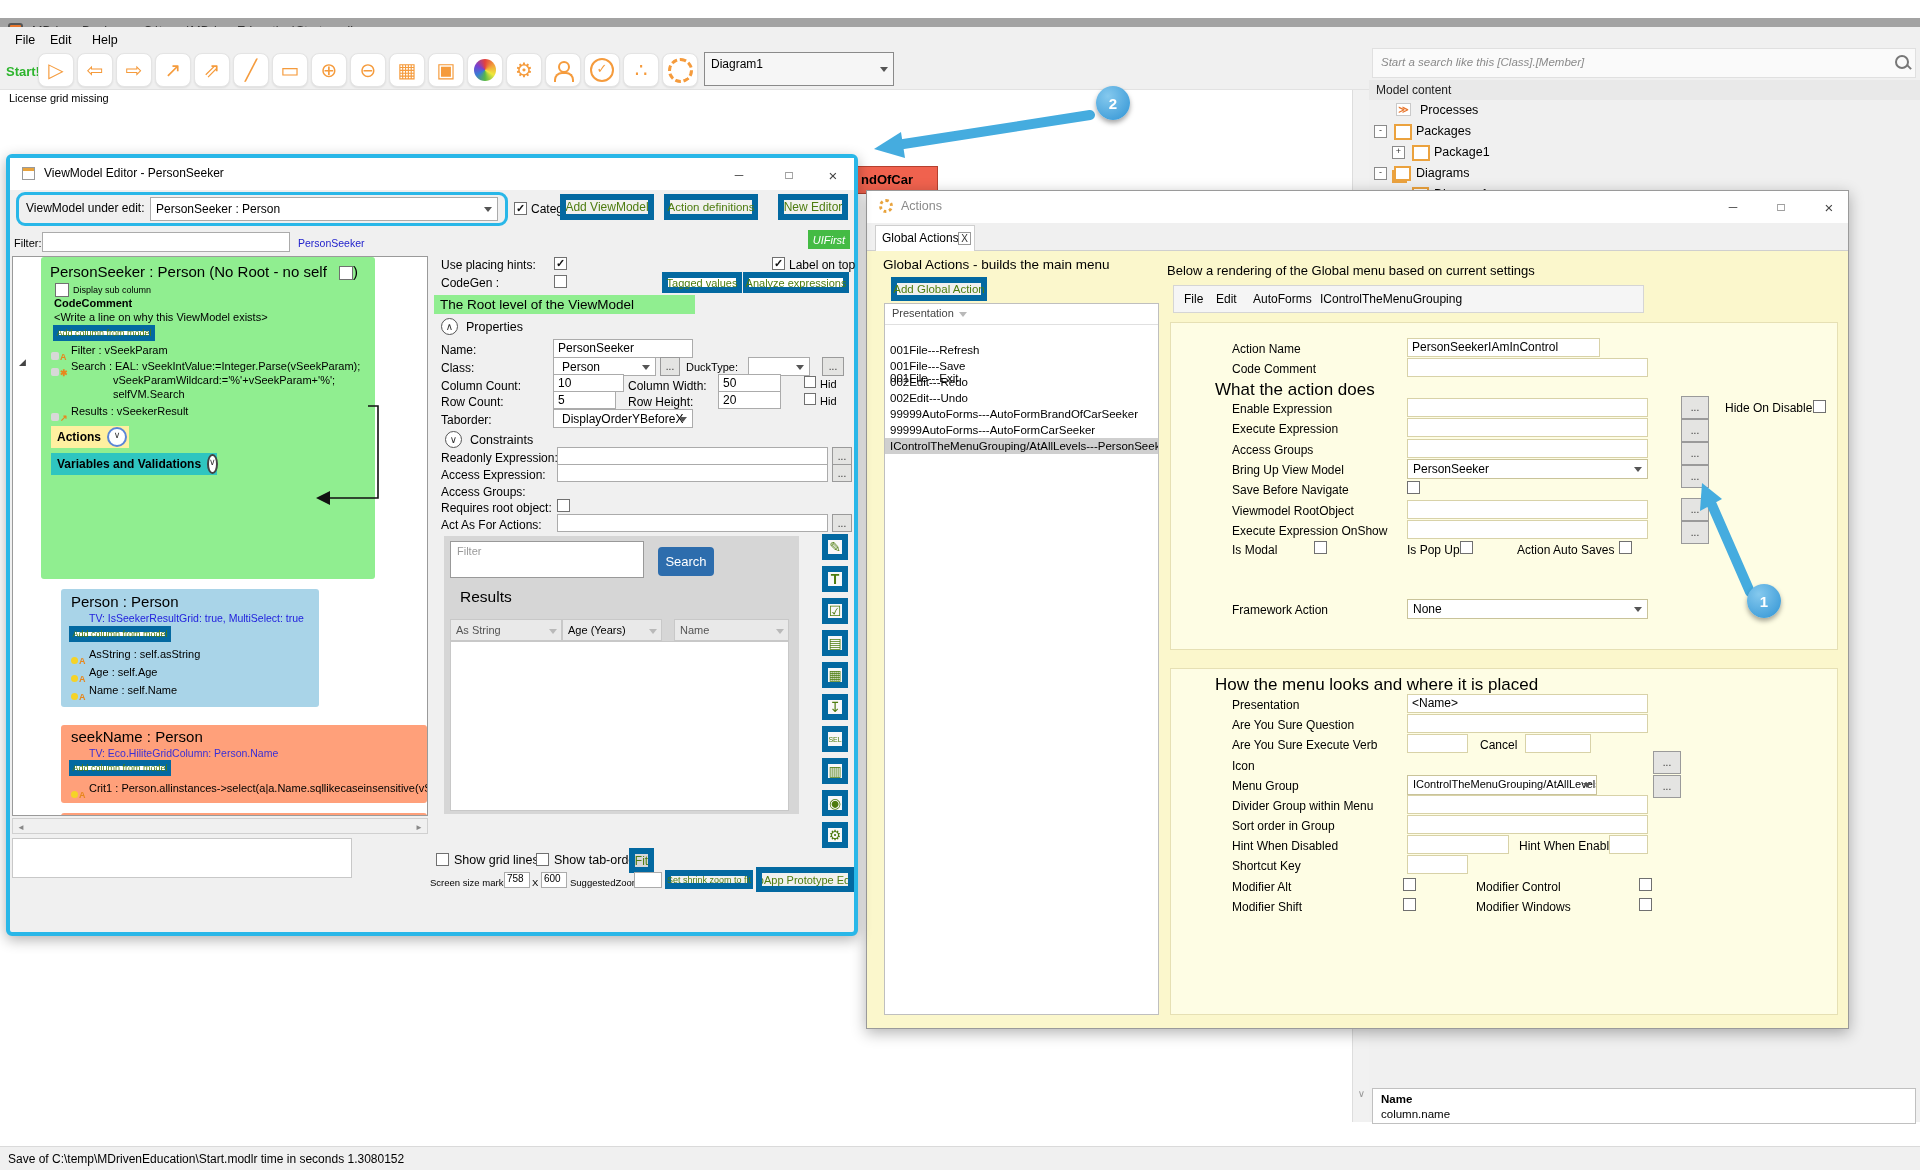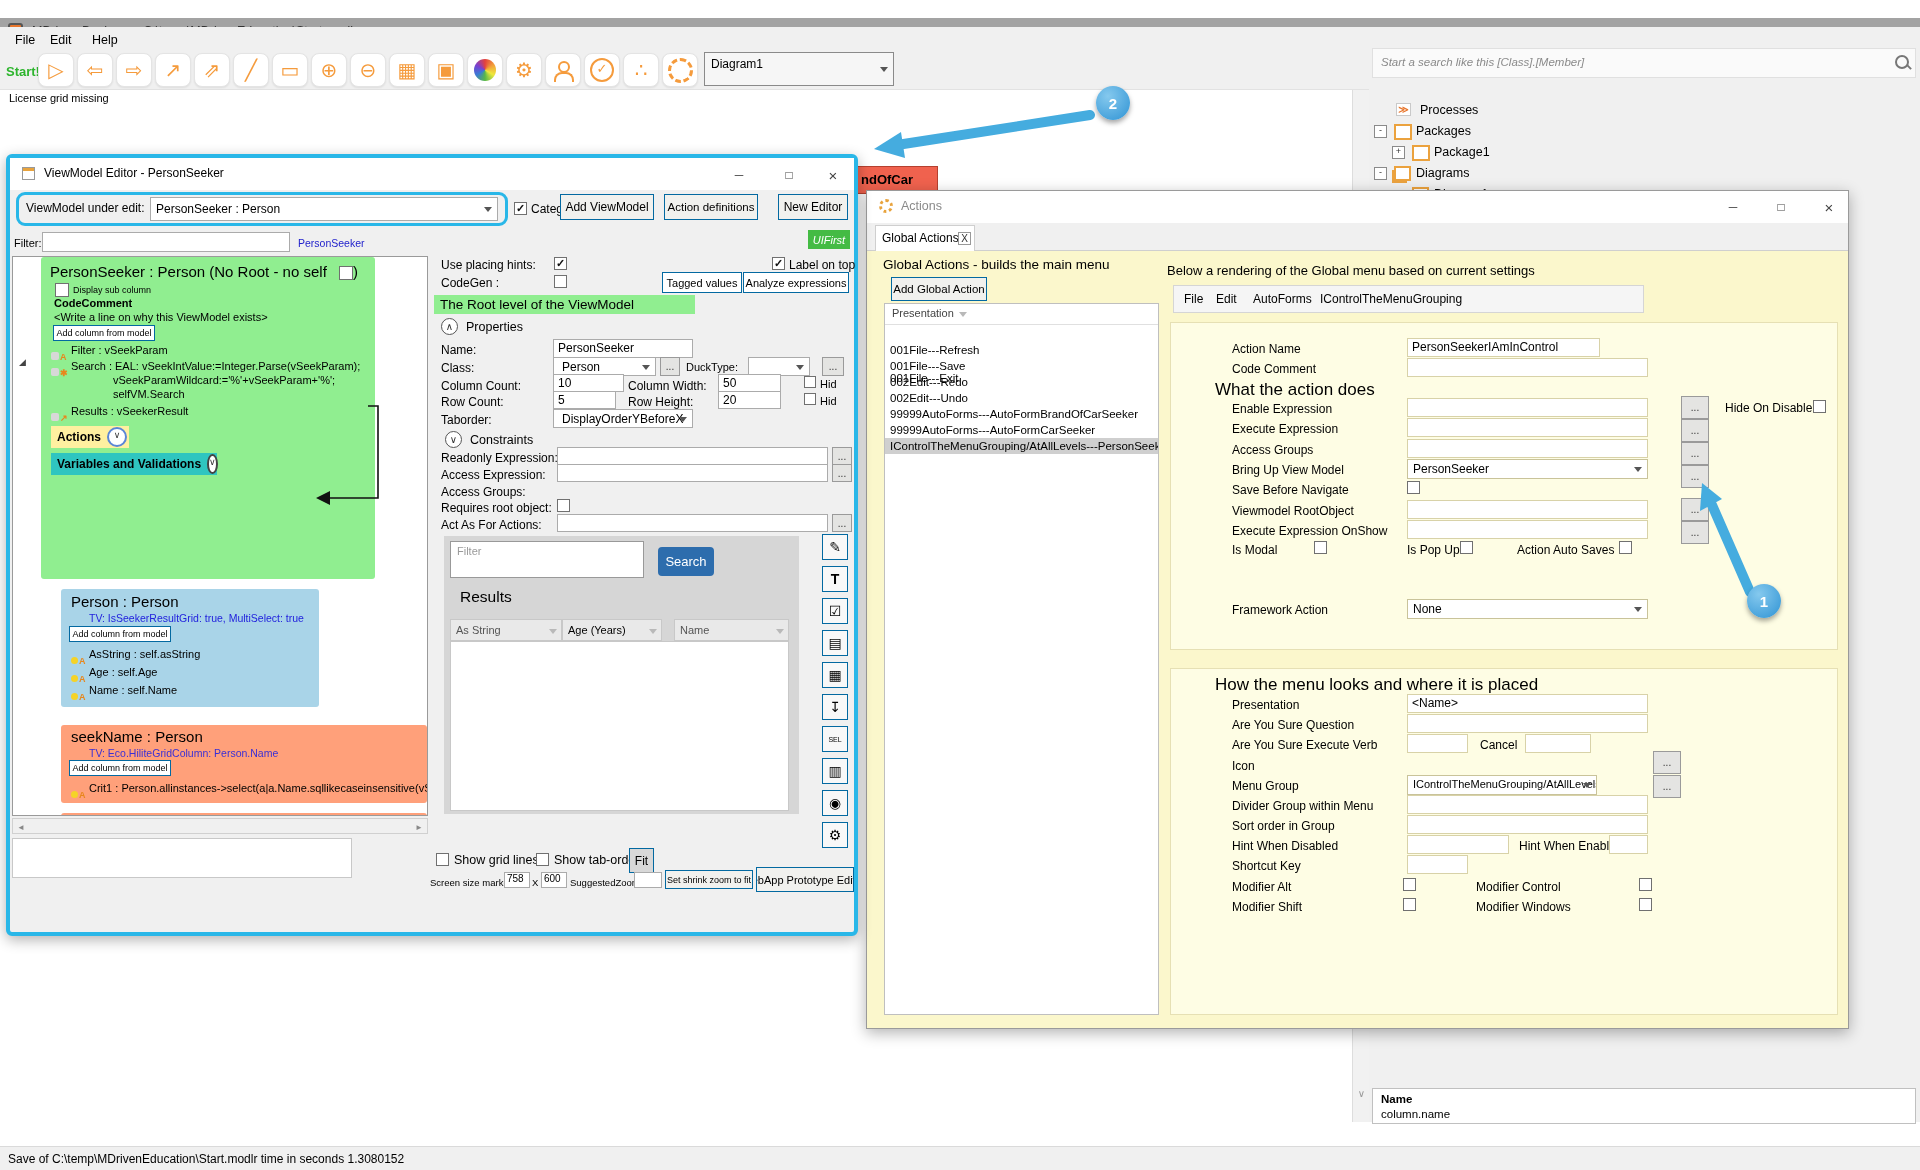--- a/index.html
+++ b/index.html
@@ -1,20 +1,20 @@
 <!DOCTYPE html>
 <html><head>
 <meta charset="utf-8">
 <style>
   html,body{margin:0;padding:0;background:#888;font-family:"Liberation Sans",sans-serif;}
   #root{position:relative;width:1920px;height:1170px;background:#fff;overflow:hidden;font-family:"Liberation Sans",sans-serif;}
   .r{position:absolute;box-sizing:border-box;}
   .txt{white-space:nowrap;color:#000;}
   .inp{background:#fff;border:1px solid #ABABAB;font-size:12px;padding:1px 4px;white-space:nowrap;overflow:hidden;color:#000;}
-  .btn{background:#F1F1EE;border:1px solid #0369a1;display:flex;align-items:center;justify-content:center;font-size:12px;white-space:nowrap;color:#000000;cursor:default;}
+  .btn{background:#F1F1EE;border:6px solid #0369a1;display:flex;align-items:center;justify-content:center;font-size:12px;white-space:nowrap;color:#4d7c0f;cursor:default;}
   .cb{width:13px;height:13px;background:#fff;border:1px solid #707070;font-size:11px;line-height:11px;text-align:center;font-weight:bold;color:#111;}
   .combo{background:#fff;border:1px solid #ABABAB;font-size:12px;padding:1px 4px;white-space:nowrap;overflow:hidden;color:#000;}
   .carr{position:absolute;right:5px;top:50%;margin-top:-2px;width:0;height:0;border-left:4px solid transparent;border-right:4px solid transparent;border-top:5px solid #555;}
   .ell{background:#E4E4E2;border:1px solid #9a9a9a;font-size:10px;display:flex;align-items:center;justify-content:center;color:#333;}
   .funnel{display:inline-block;width:0;height:0;border-left:4px solid transparent;border-right:4px solid transparent;border-top:5px solid #b9b9b9;margin-left:4px;}
   .tbtn{background:#fff;border:1px solid #E4E4E4;border-radius:8px;display:flex;align-items:center;justify-content:center;color:#F59B3C;font-size:20px;box-shadow:0 1px 2px rgba(0,0,0,0.08);}
   .window-btn{display:flex;align-items:center;justify-content:center;color:#444;font-size:12px;}
   .chevcirc{width:17px;height:17px;border-radius:50%;background:#fff;border:1px solid #555;font-size:10px;line-height:15px;text-align:center;color:#333;}
   .chipcirc{width:16px;height:16px;border-radius:50%;background:#fff;border:2px solid #5b86d6;font-size:9px;line-height:13px;text-align:center;color:#333;}
   .mag{position:relative;width:10px;height:10px;border:2px solid #777;border-radius:50%;}
@@ -119,20 +119,23 @@
   <div class="r" style="left:1352px;top:90px;width:17px;height:1032px;background:#F1F1F1;border-left:1px solid #DDD;">
     <div class="window-btn" style="position:absolute;left:0;top:105px;width:17px;height:17px;color:#999;font-size:10px;">∧</div>
     <div class="window-btn" style="position:absolute;left:0;top:995px;width:17px;height:17px;color:#999;font-size:10px;">∨</div>
   </div>
 
   <div class="r" style="left:1369px;top:27px;width:551px;height:1095px;background:#F0F0F0;">
     <div class="r" style="left:3px;top:21px;width:544px;height:30px;background:#FAFAFA;border:1px solid #E0E0E0;">
       <span class="txt" style="position:absolute;left:8px;top:7px;font-size:11.5px;font-style:italic;color:#8a8a8a;">Start a search like this [Class].[Member]</span>
       <span class="mag" style="position:absolute;left:522px;top:6px;"></span>
     </div>
+    <div class="r" style="left:0;top:53px;width:551px;height:20px;background:#E9E9E9;">
+      <span class="txt" style="position:absolute;left:7px;top:3px;font-size:12px;color:#222;">Model content</span>
+    </div>
 
     <div class="r" style="left:0;top:73px;width:551px;height:21px;">
       <span class="r" style="left:27px;top:3px;width:15px;height:13px;border:1px solid #c9c9c9;background:#fff;color:#E8762C;font-weight:bold;font-size:10px;line-height:12px;text-align:center;">≫</span>
       <span class="txt" style="position:absolute;left:51px;top:3px;font-size:12.5px;">Processes</span>
     </div>
     <div class="r" style="left:0;top:94px;width:551px;height:21px;">
       <span class="exp" style="position:absolute;left:5px;top:4px;">-</span>
       <span class="pkgicon" style="position:absolute;left:25px;top:3px;"></span>
       <span class="txt" style="position:absolute;left:47px;top:3px;font-size:12.5px;">Packages</span>
     </div>

